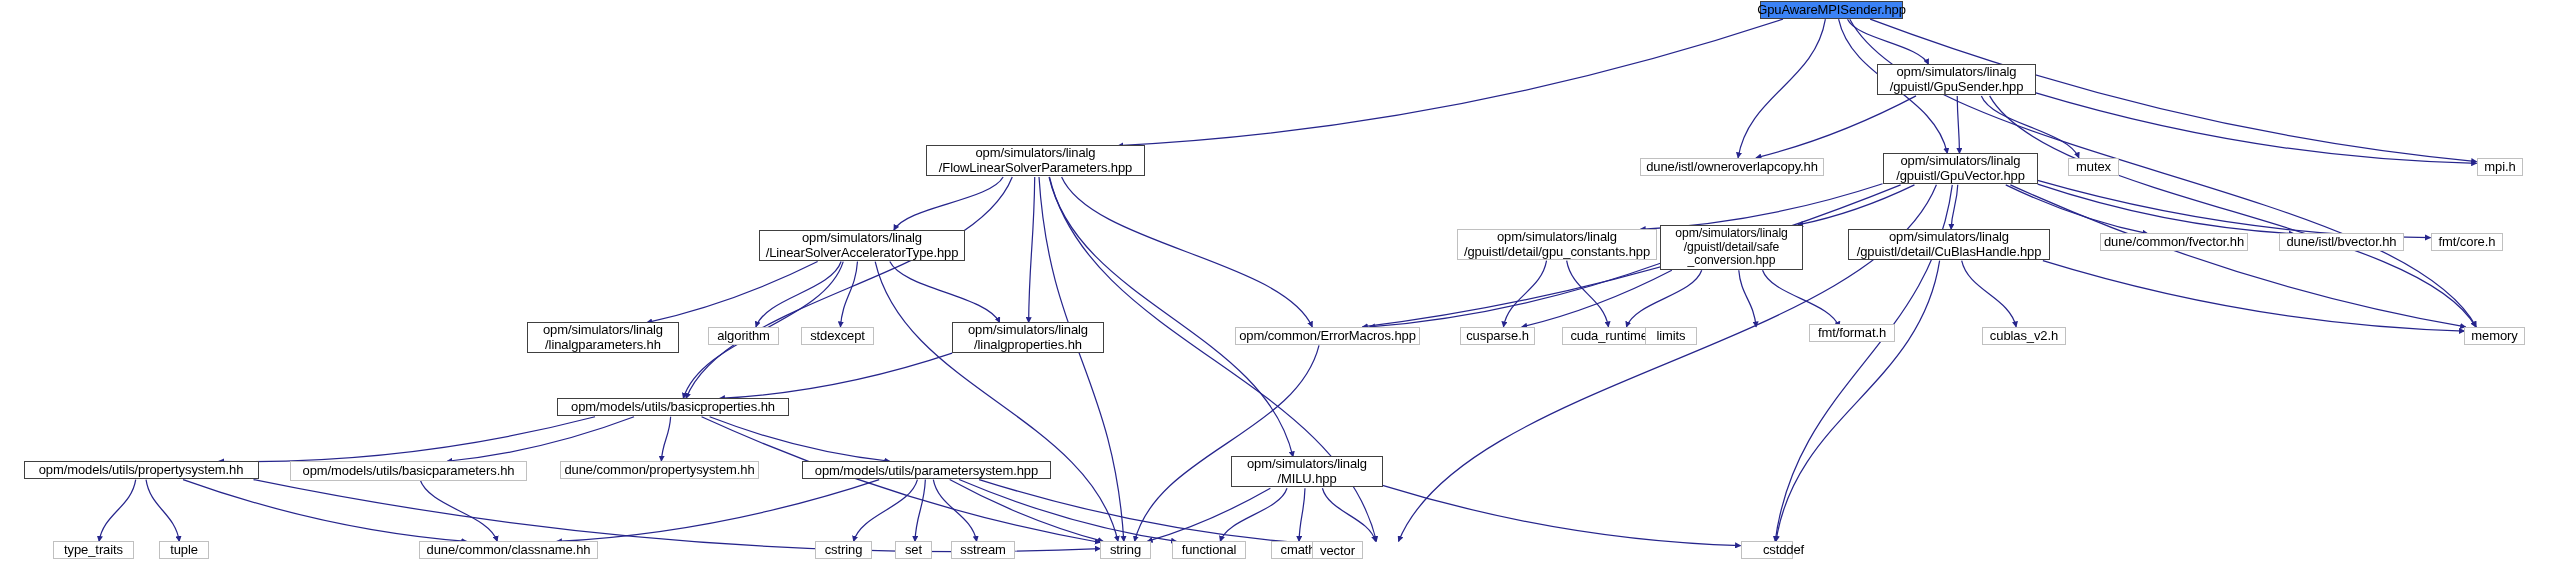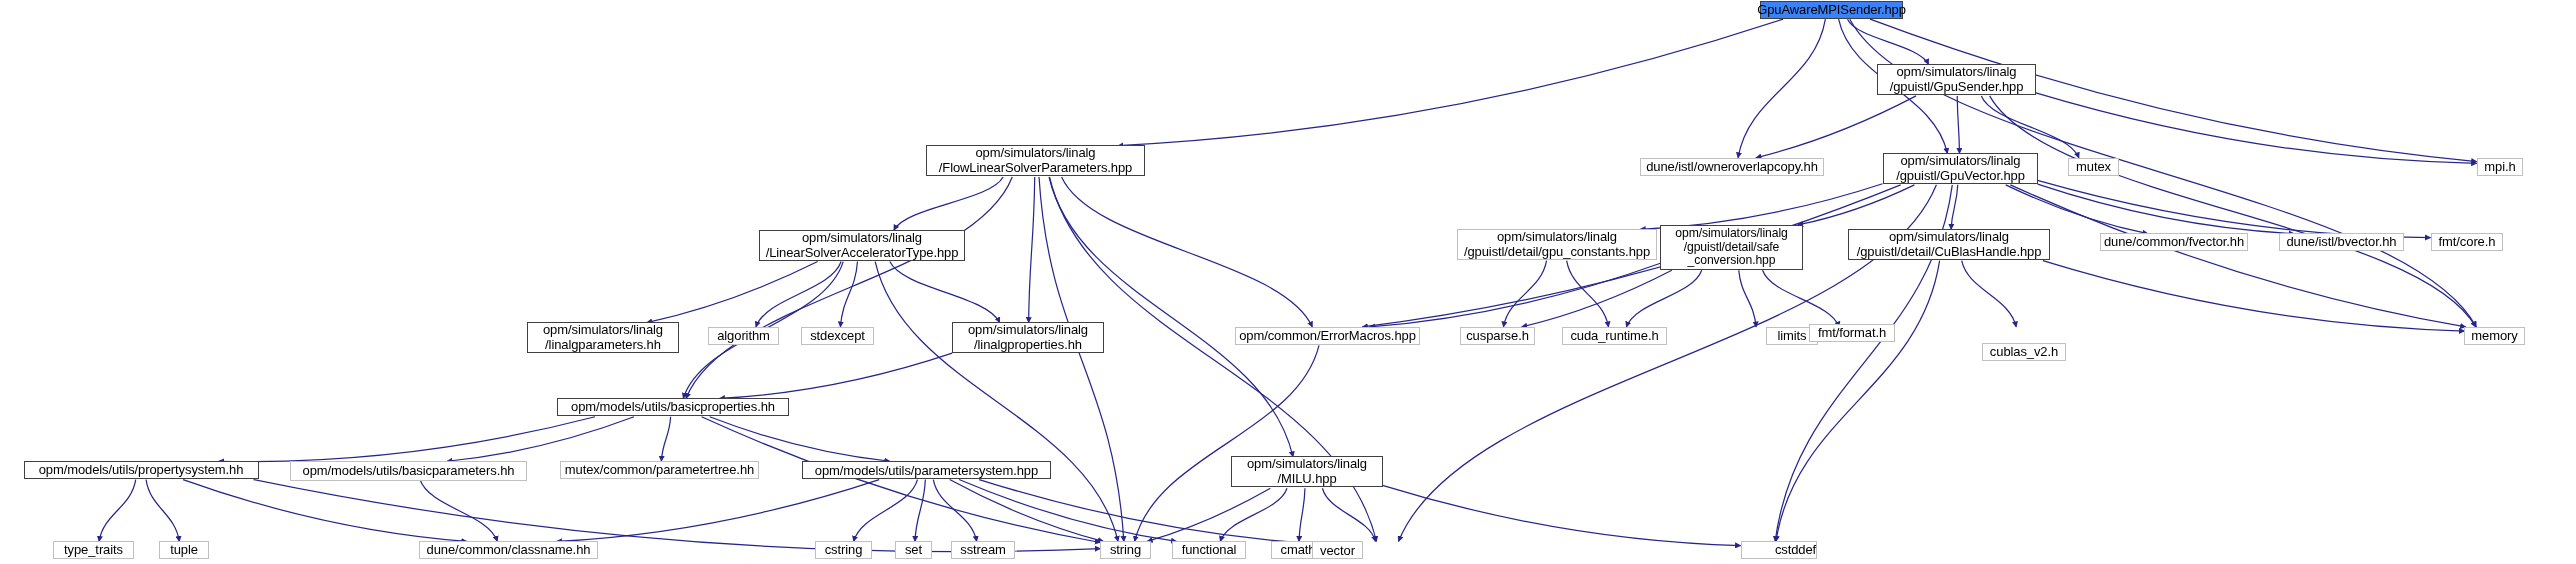--- a/index.html
+++ b/index.html
@@ -151,37 +151,37 @@
       <div class="node " style="left: 2431px; top: 233px; width: 72px; height: 18.3px;"><span>fmt/core.h</span></div>
       <div class="node strong" style="left: 527px; top: 322px; width: 152px; height: 31px;"><span>opm/simulators/linalg
 /linalgparameters.hh</span></div>
       <div class="node " style="left: 708px; top: 327px; width: 71px; height: 18.3px;"><span>algorithm</span></div>
       <div class="node " style="left: 801px; top: 327px; width: 73px; height: 18.3px;"><span>stdexcept</span></div>
       <div class="node strong" style="left: 952px; top: 322px; width: 152px; height: 31px;"><span>opm/simulators/linalg
 /linalgproperties.hh</span></div>
       <div class="node " style="left: 1235px; top: 327px; width: 185px; height: 18.3px;"><span>opm/common/ErrorMacros.hpp</span></div>
       <div class="node " style="left: 1460px; top: 327px; width: 75px; height: 18.3px;"><span>cusparse.h</span></div>
       <div class="node " style="left: 1562px; top: 327px; width: 105px; height: 18.3px;"><span>cuda_runtime.h</span></div>
-      <div class="node " style="left: 1766px; top: 327px; width: 52px; height: 18.3px;"><span>limits</span></div>
+      <div class="node " style="left: 1645px; top: 327px; width: 52px; height: 18.3px;"><span>limits</span></div>
       <div class="node " style="left: 1809px; top: 324px; width: 86px; height: 18.3px;"><span>fmt/format.h</span></div>
-      <div class="node " style="left: 1982px; top: 327px; width: 84px; height: 18.3px; margin-top: 16px;"><span>cublas_v2.h</span></div>
+      <div class="node " style="left: 1982px; top: 327px; width: 84px; height: 18.3px;"><span>cublas_v2.h</span></div>
       <div class="node " style="left: 2464px; top: 327px; width: 61px; height: 18.3px;"><span>memory</span></div>
       <div class="node strong" style="left: 557px; top: 398px; width: 232px; height: 18.3px;"><span>opm/models/utils/basicproperties.hh</span></div>
       <div class="node strong" style="left: 23.5px; top: 461px; width: 235px; height: 18.3px;"><span>opm/models/utils/propertysystem.hh</span></div>
       <div class="node " style="left: 290px; top: 461px; width: 237px; height: 20px;"><span>opm/models/utils/basicparameters.hh</span></div>
-      <div class="node " style="left: 560px; top: 461px; width: 199px; height: 18.3px;"><span>mutex/common/parametertree.hh</span></div>
+      <div class="node " style="left: 560px; top: 461px; width: 199px; height: 18.3px;"><span>dune/common/propertysystem.hh</span></div>
       <div class="node strong" style="left: 802px; top: 461px; width: 249px; height: 18.3px; align-items: flex-end;"><span>opm/models/utils/parametersystem.hpp</span></div>
       <div class="node strong" style="left: 1231px; top: 456px; width: 152px; height: 31px;"><span>opm/simulators/linalg
 /MILU.hpp</span></div>
       <div class="node " style="left: 53px; top: 541px; width: 81px; height: 18.3px;"><span>type_traits</span></div>
       <div class="node " style="left: 159px; top: 541px; width: 50px; height: 18.3px;"><span>tuple</span></div>
       <div class="node " style="left: 419px; top: 541px; width: 179px; height: 18.3px;"><span>dune/common/classname.hh</span></div>
       <div class="node " style="left: 815px; top: 541px; width: 57px; height: 18.3px;"><span>cstring</span></div>
       <div class="node " style="left: 895px; top: 541px; width: 37px; height: 18.3px;"><span>set</span></div>
       <div class="node " style="left: 951px; top: 541px; width: 64px; height: 18.3px;"><span>sstream</span></div>
       <div class="node " style="left: 1100px; top: 541px; width: 51px; height: 18.3px;"><span>string</span></div>
       <div class="node " style="left: 1172px; top: 541px; width: 74px; height: 18.3px;"><span>functional</span></div>
       <div class="node " style="left: 1271px; top: 541px; width: 54px; height: 18.3px;"><span>cmath</span></div>
       <div class="node " style="left: 1312px; top: 541px; width: 51px; height: 18.3px; align-items: flex-end;"><span>vector</span></div>
-      <div class="node " style="left: 1741px; top: 541px; width: 76px; height: 18.3px; padding-left: 33px;"><span>cstddef</span></div>
+      <div class="node " style="left: 1741px; top: 541px; width: 52px; height: 18.3px; padding-left: 33px;"><span>cstddef</span></div>
     </div>
 </div>
 
 
 </body></html>

